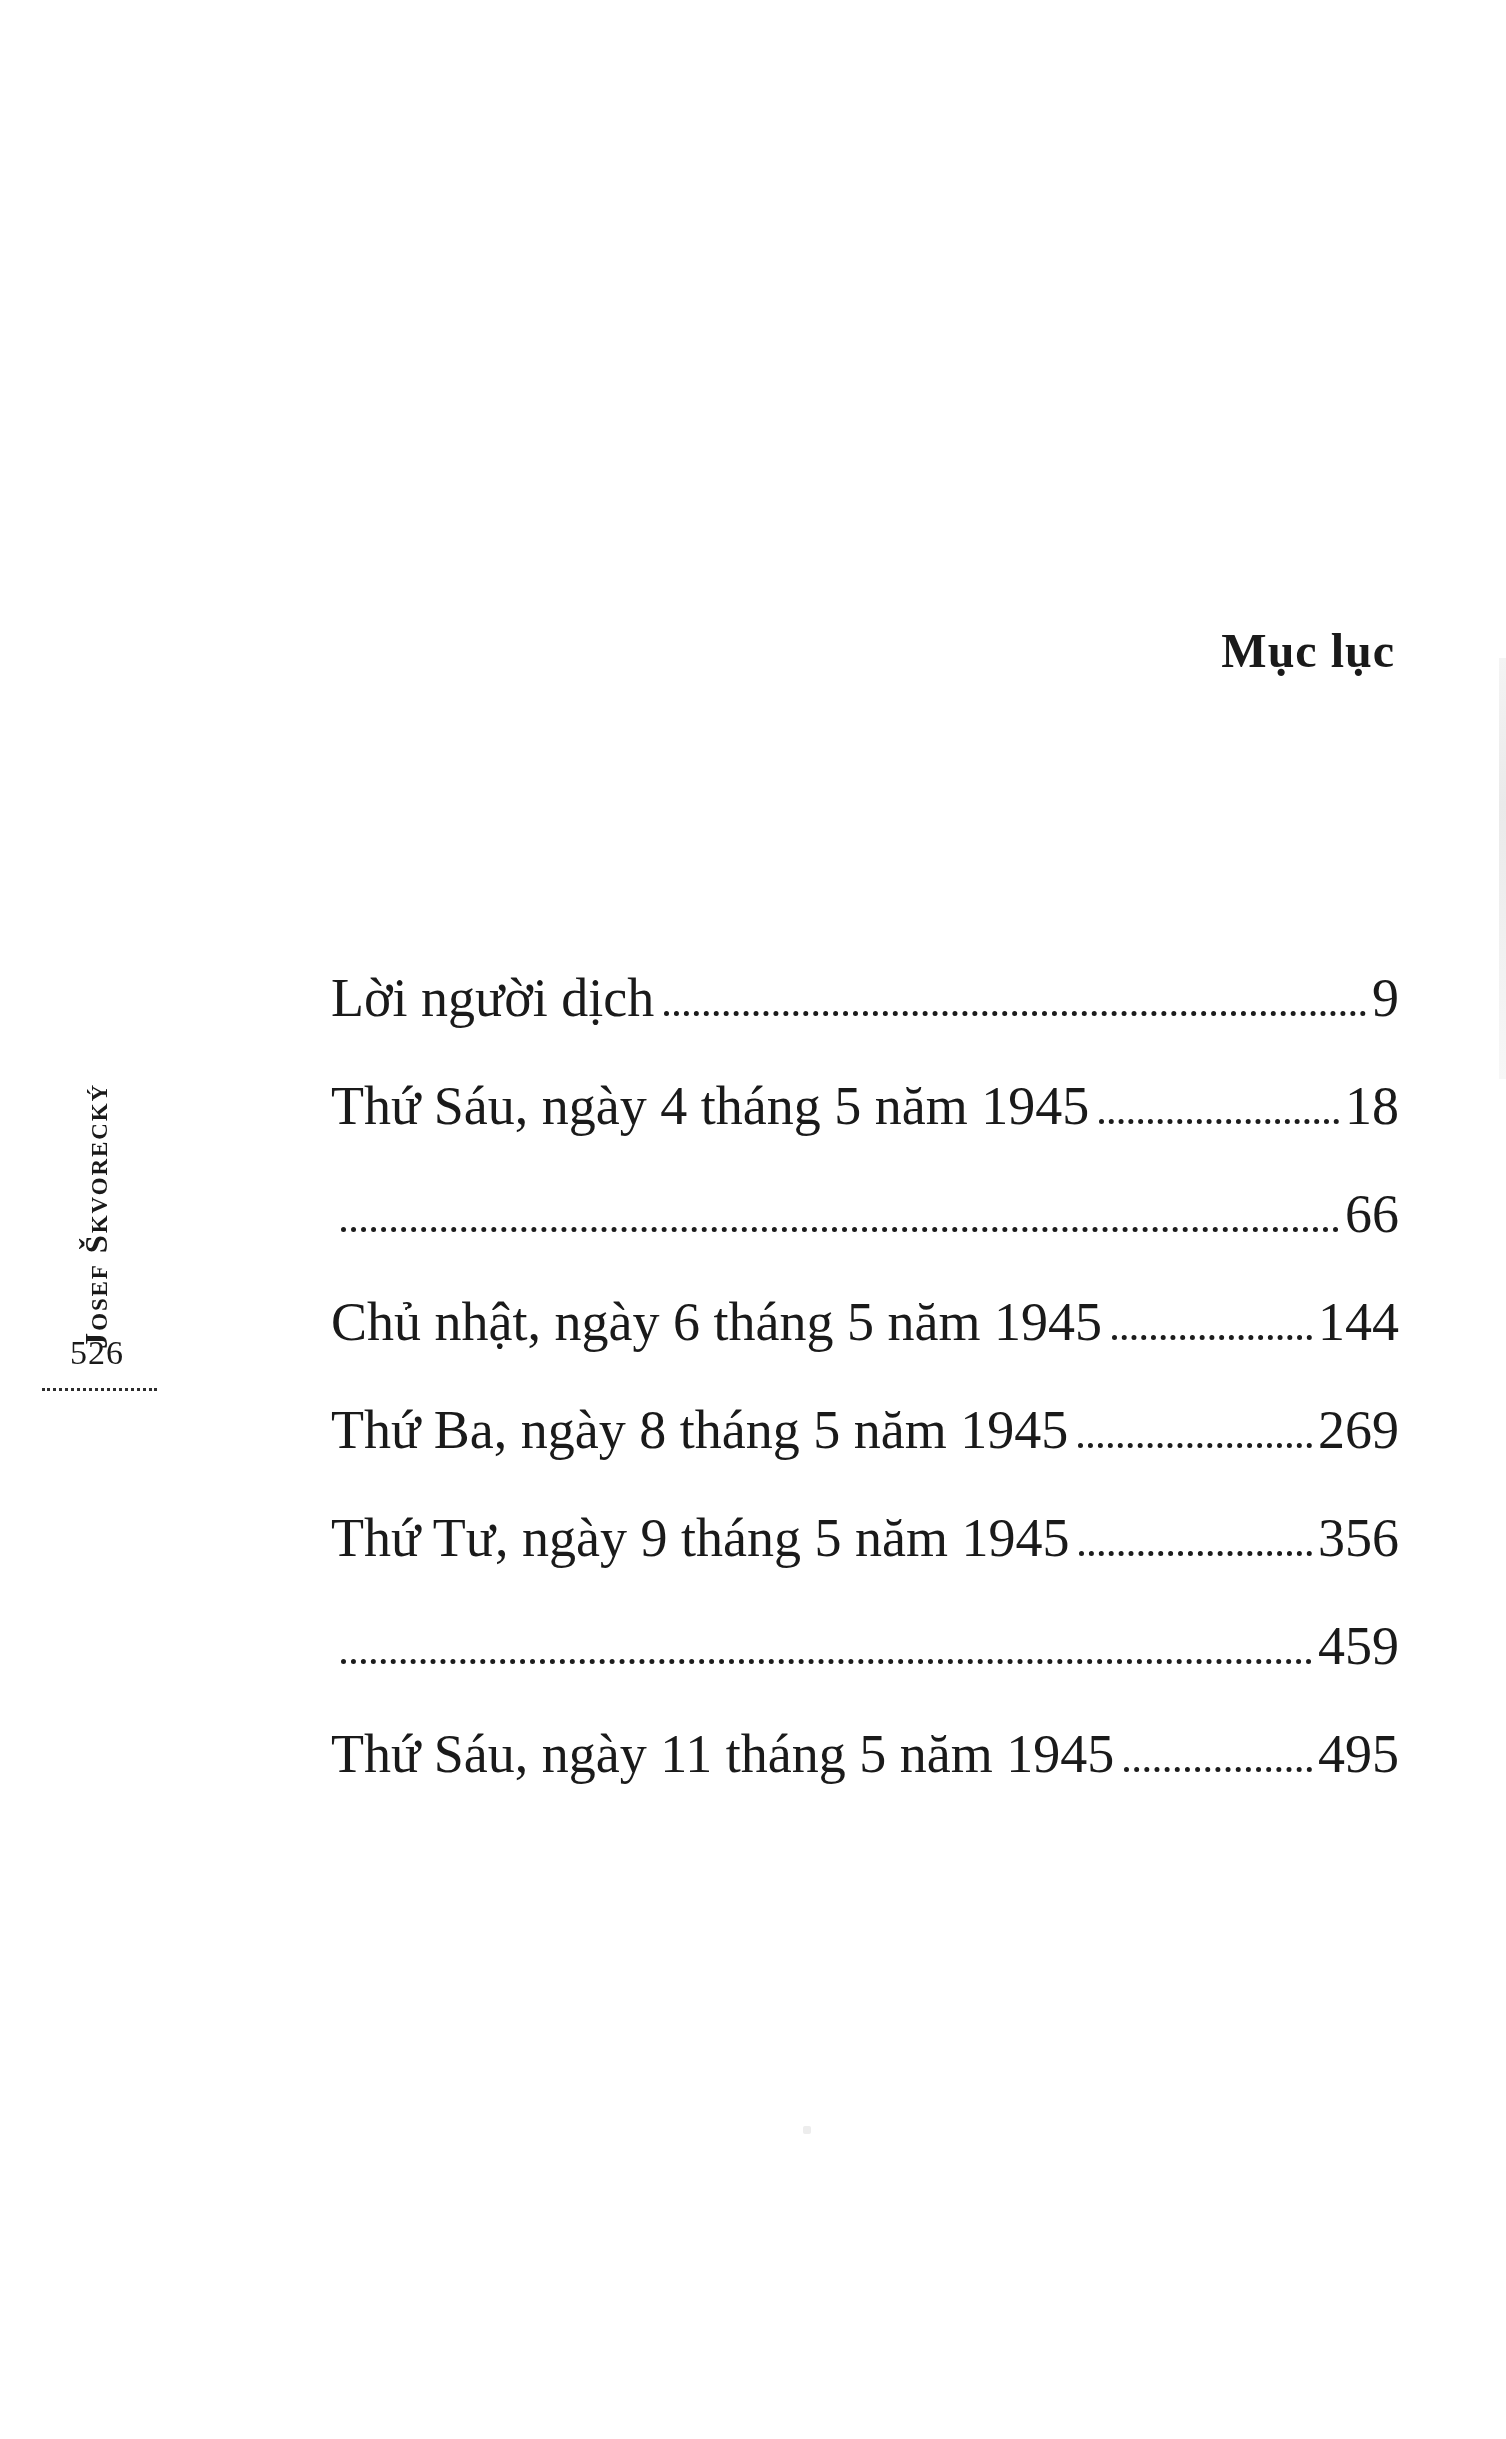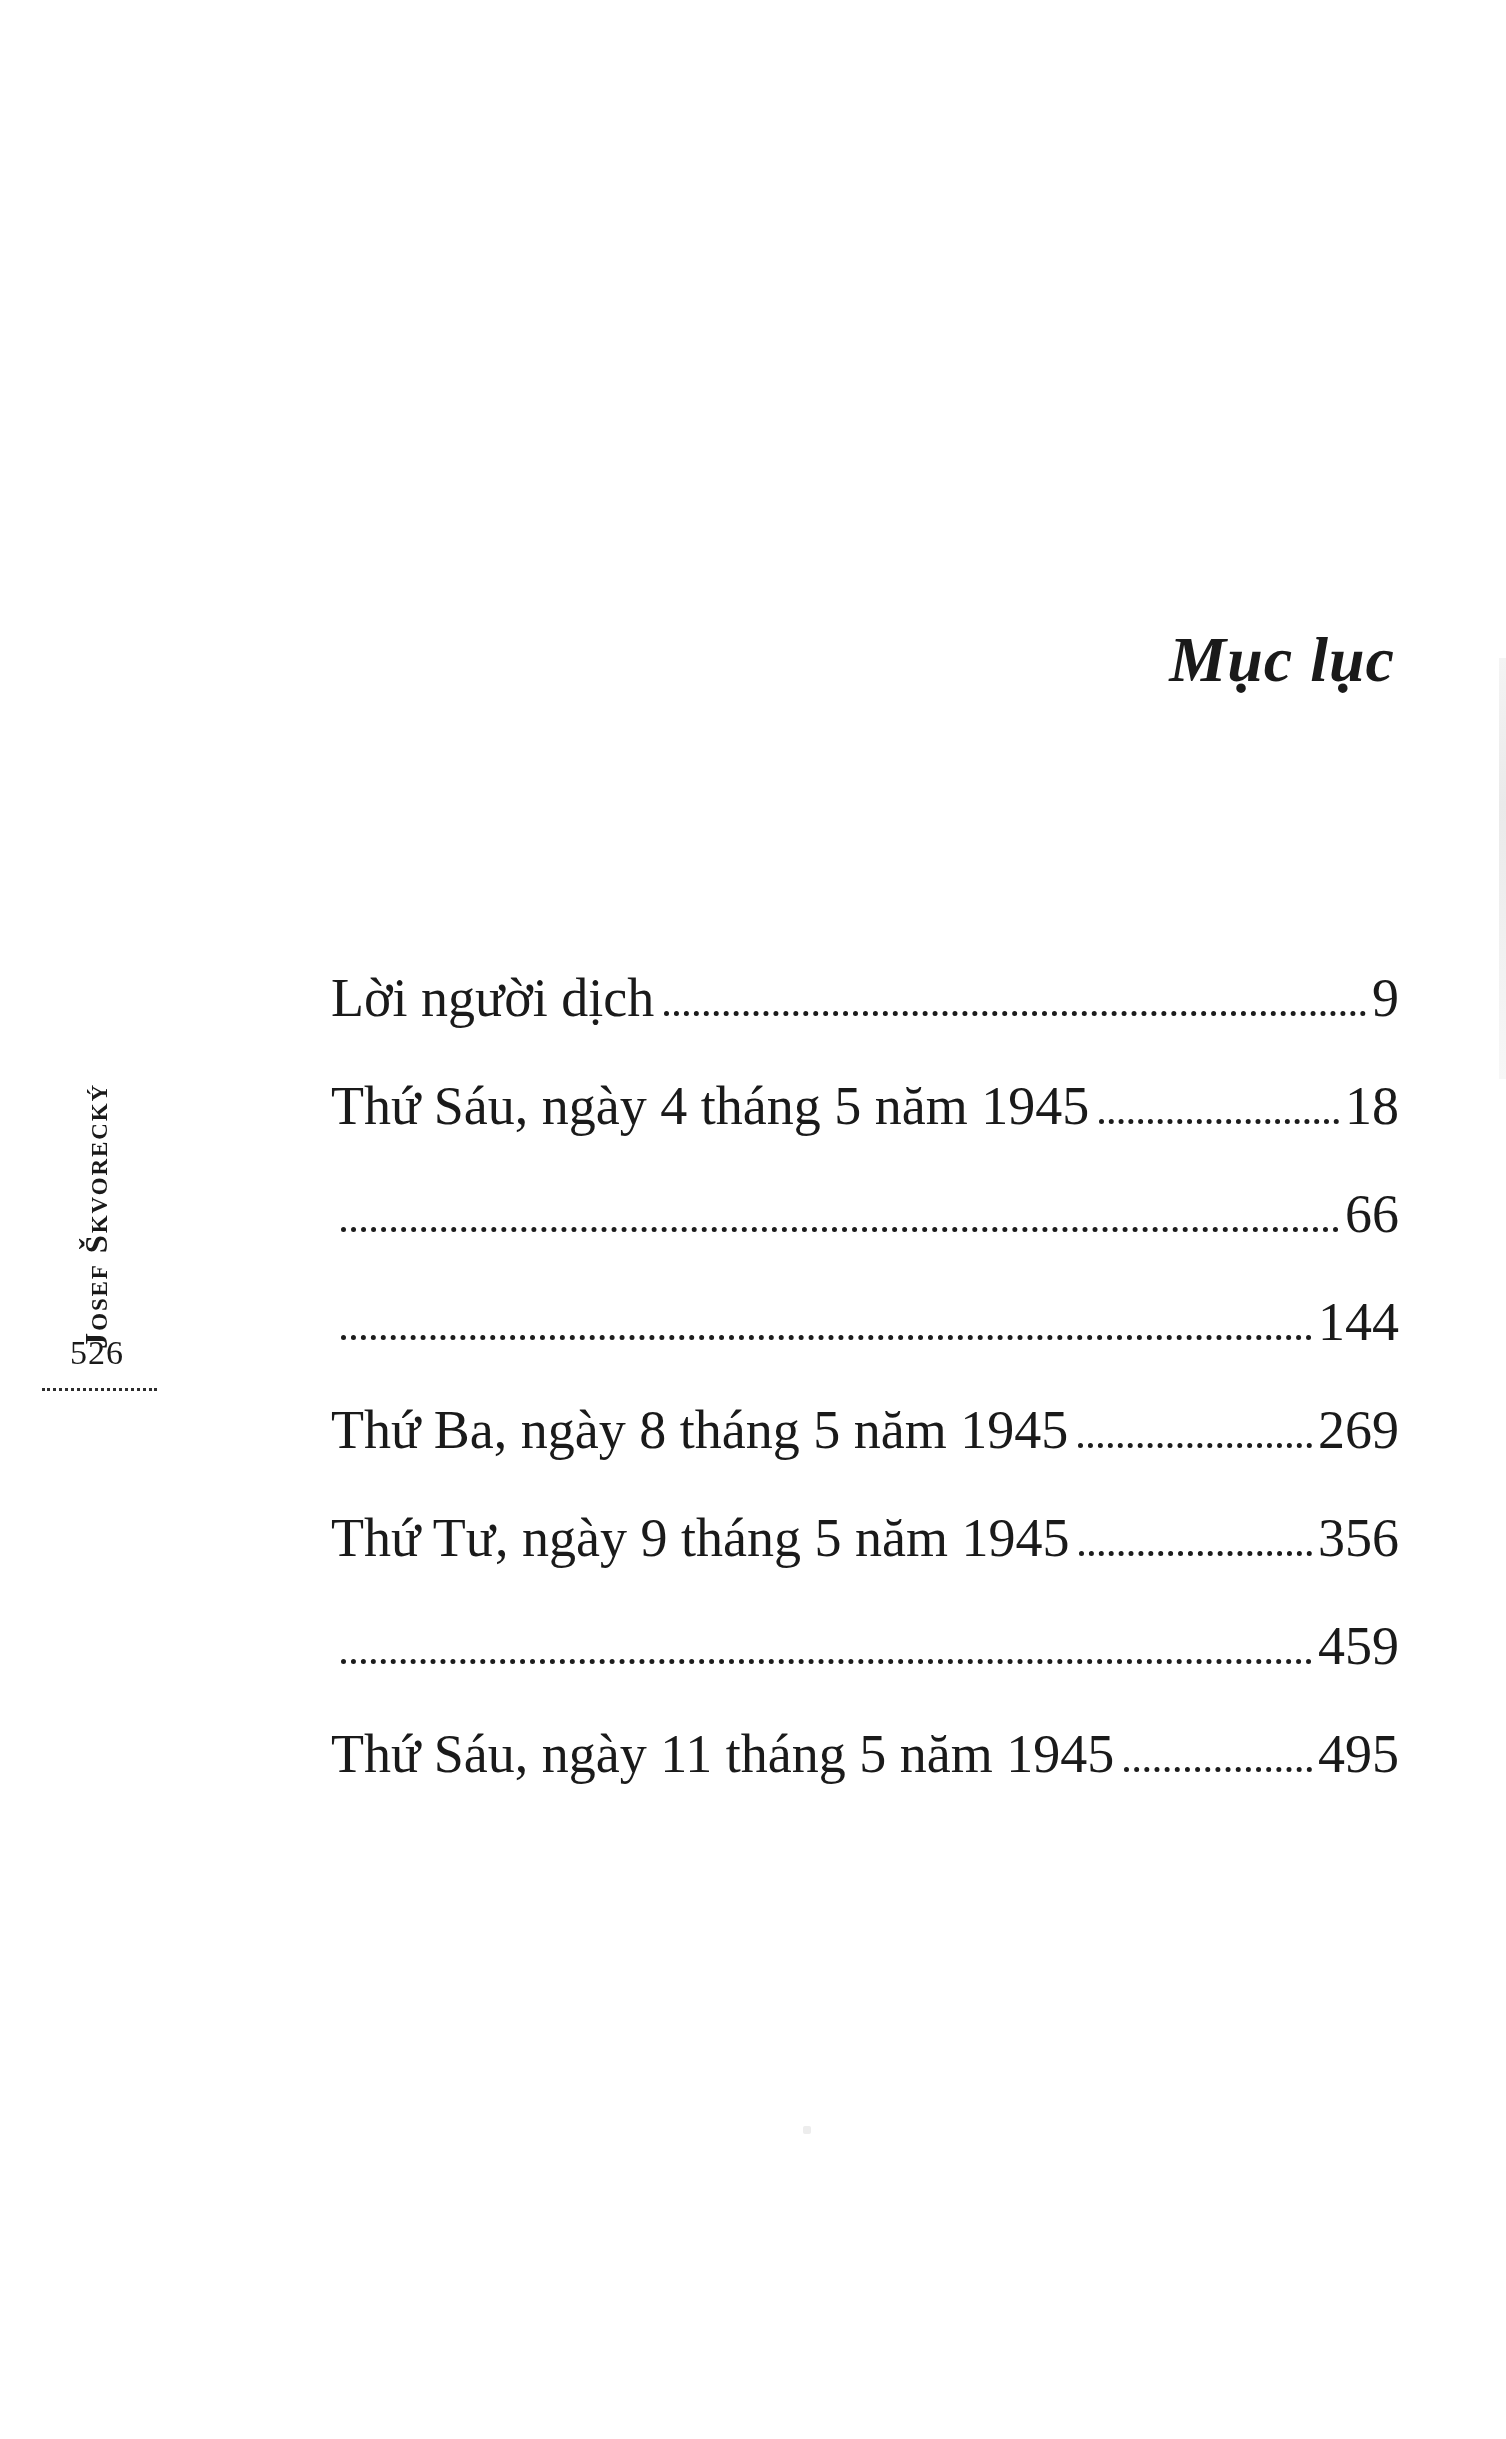--- a/index.html
+++ b/index.html
@@ -15,22 +15,21 @@
     font-family: "Liberation Serif", serif;
     overflow: hidden;
   }
 
   
   .page-title {
     position: absolute;
     top: 623px;
     right: 111px;
     margin: 0;
-    font-size: 64px;
-    font-style: italic;
+    font-size: 48px;
     font-weight: 600;
     letter-spacing: 1px;
     white-space: nowrap;
   }
 
   
   .toc {
     position: absolute;
     left: 331px;
     right: 107px;
@@ -128,20 +127,21 @@
       <span class="toc-dots"></span>
       <span class="toc-page">18</span>
     </li>
 
     <li class="toc-row">
       <span class="toc-dots"></span>
       <span class="toc-page">66</span>
     </li>
 
     <li class="toc-row">
+      <span class="toc-label">Chủ nhật, ngày 6 tháng 5 năm 1945</span>
       <span class="toc-dots"></span>
       <span class="toc-page">144</span>
     </li>
 
 
     <li class="toc-row">
       <span class="toc-label">Thứ Ba, ngày 8 tháng 5 năm 1945</span>
       <span class="toc-dots"></span>
       <span class="toc-page">269</span>
     </li>

